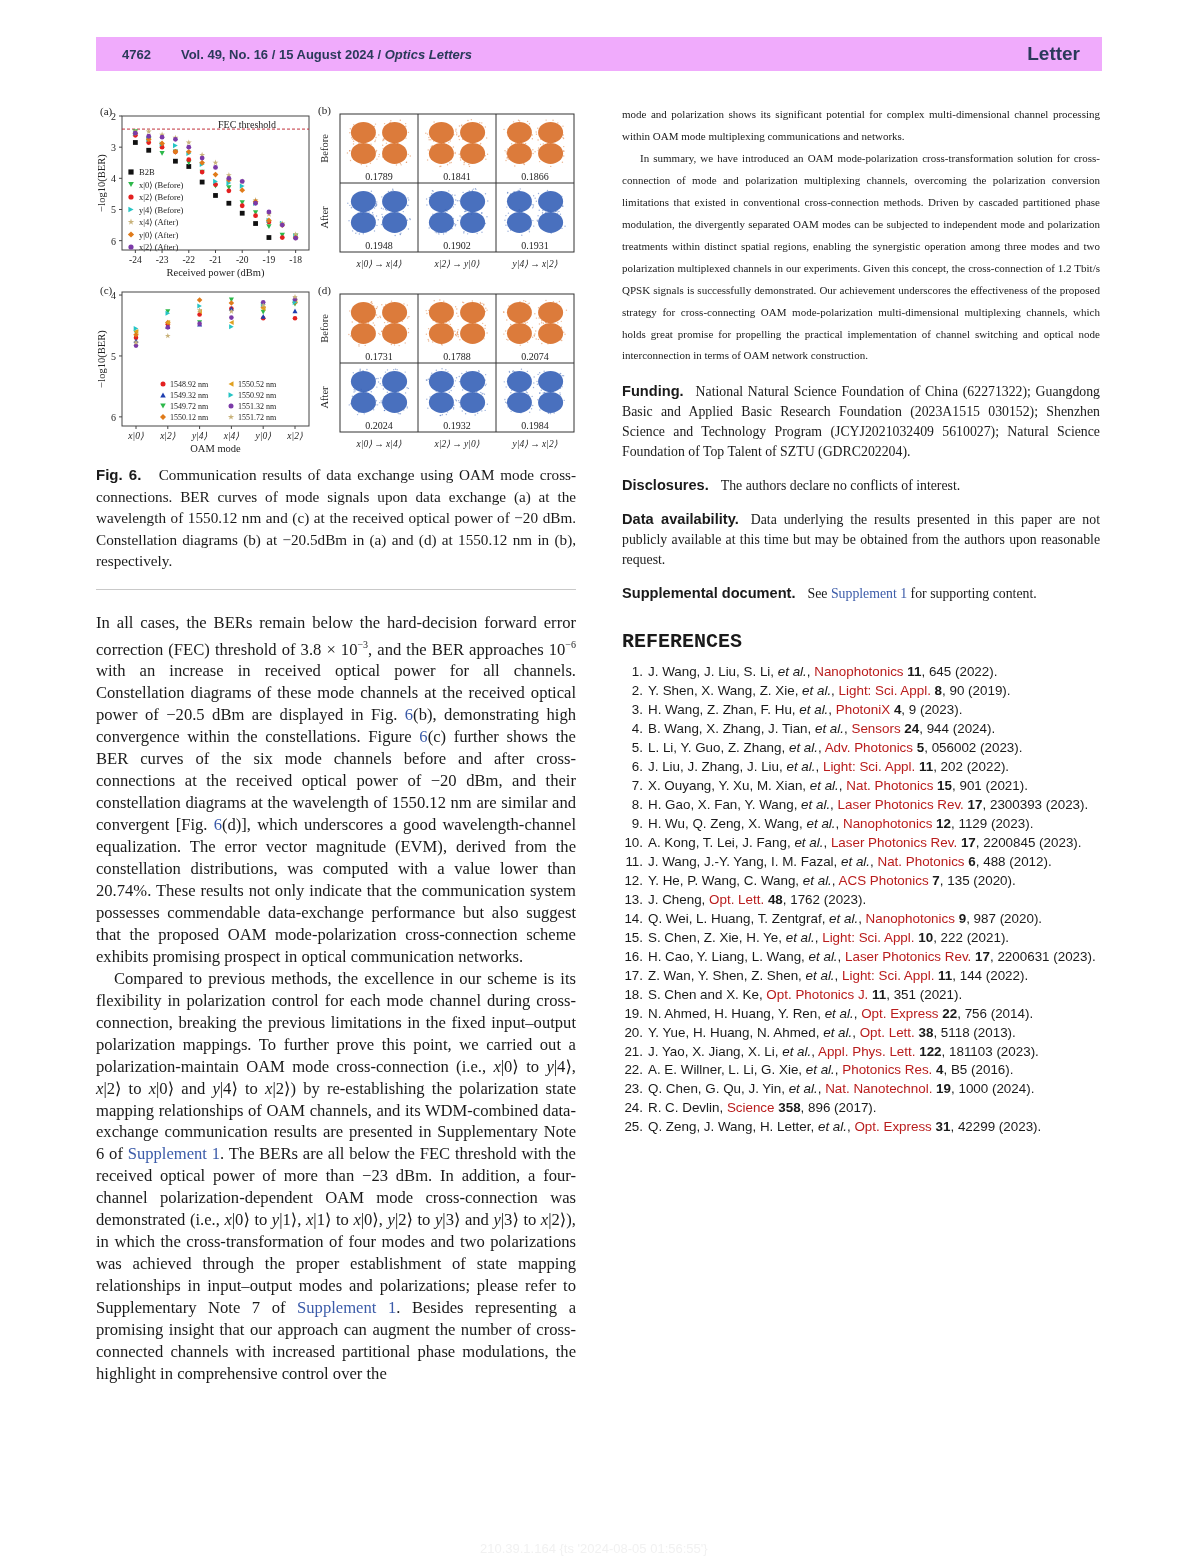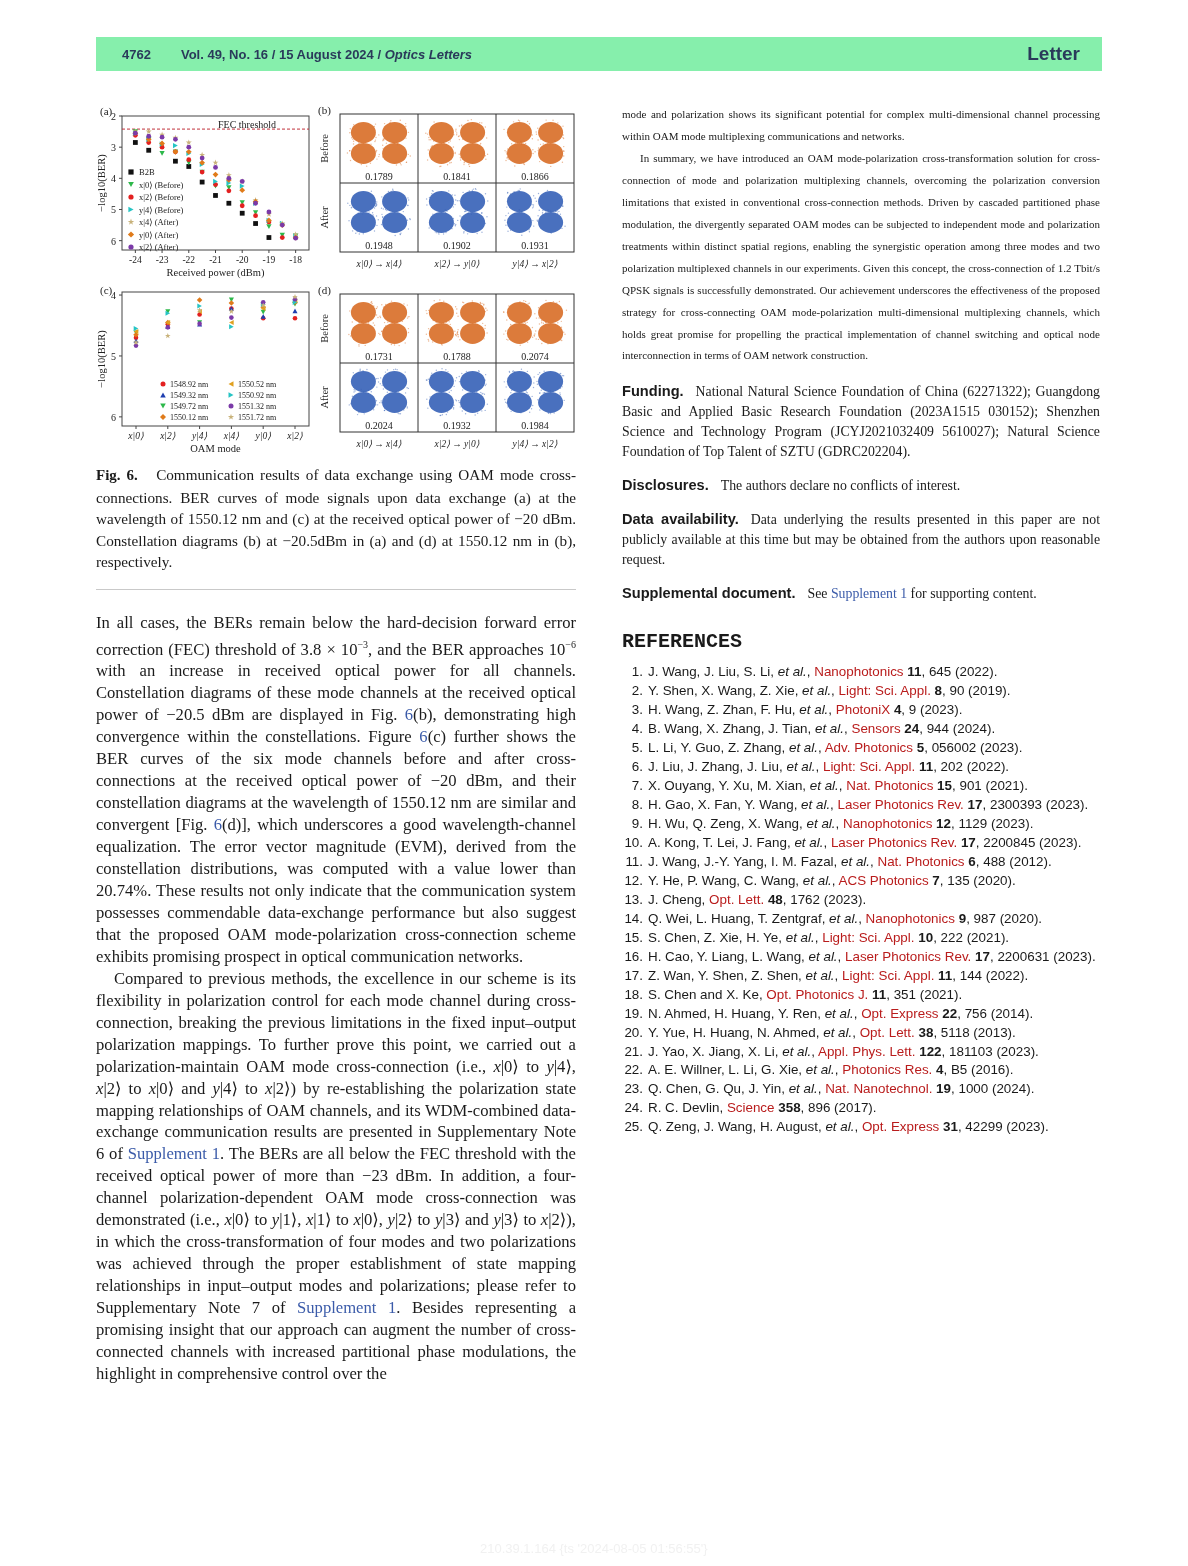--- a/index.html
+++ b/index.html
@@ -1,33 +1,33 @@
 <!DOCTYPE html>
 <html><head>
 <meta charset="utf-8">
 <style>
   * { box-sizing: border-box; margin: 0; padding: 0; }
   body { width: 1188px; height: 1566px; background: #ffffff; position: relative; overflow: hidden;
          font-family: "Liberation Serif", serif; color: #1a1a1a; }
-  .header { position: absolute; left: 96px; top: 37px; width: 1006px; height: 34px; background: #86efac;
+  .header { position: absolute; left: 96px; top: 37px; width: 1006px; height: 34px; background: #f0abfc;
             font-family: "Liberation Sans", sans-serif; display: flex; align-items: center; }
   .header .pg { margin-left: 26px; font-size: 13px; font-weight: bold; color: #2a3a5a; }
   .header .vol { margin-left: 30px; font-size: 13px; font-weight: bold; color: #2a3a5a; }
   .header .vol i { font-style: italic; }
   .header .kind { margin-left: auto; margin-right: 22px; font-size: 19px; font-weight: bold; color: #2a3a5a; text-align: center; }
 
   .col-left { position: absolute; left: 96px; top: 100px; width: 480px; }
   .col-right { position: absolute; left: 622px; top: 104px; width: 478px; }
 
   .figure { position: relative; width: 480px; height: 360px; }
   .panel { position: absolute; }
   .panel svg text { font-family: "Liberation Serif", serif; }
 
   .caption { position: absolute; top: 364px; left: 0; width: 480px; font-size: 15.2px; line-height: 21.6px; text-align: justify; }
-  .caption b { font-family: Liberation Serif, serif; font-weight: bold; font-size: 15px; }
+  .caption b { font-family: Liberation Sans, sans-serif; font-weight: bold; font-size: 15px; }
   .rule { position: absolute; top: 489px; left: 0; width: 480px; height: 1px; background: #c9c9c9; }
 
   .body-text { position: absolute; top: 512px; left: 0; width: 480px; font-size: 16.6px; line-height: 21.95px; text-align: justify; }
   .body-text p { margin: 0; }
   .body-text p.indent { text-indent: 18px; }
   .link { color: #3b5ba9; }
 
   .right-text { font-size: 11px; line-height: 21.95px; text-align: justify; }
   .right-text p.indent { text-indent: 18px; }
 
@@ -1115,17 +1115,17 @@
       <li><span class="num">15.</span><span>S. Chen, Z. Xie, H. Ye, </span><i>et al.</i>, <span class="j">Light: Sci. Appl.</span> <span class="v">10</span><span>, 222 (2021).</span></li>
       <li><span class="num">16.</span><span>H. Cao, Y. Liang, L. Wang, </span><i>et al.</i>, <span class="j">Laser Photonics Rev.</span> <span class="v">17</span><span>, 2200631 (2023).</span></li>
       <li><span class="num">17.</span><span>Z. Wan, Y. Shen, Z. Shen, </span><i>et al.</i>, <span class="j">Light: Sci. Appl.</span> <span class="v">11</span><span>, 144 (2022).</span></li>
       <li><span class="num">18.</span><span>S. Chen and X. Ke, </span><span class="j">Opt. Photonics J.</span> <span class="v">11</span><span>, 351 (2021).</span></li>
       <li><span class="num">19.</span><span>N. Ahmed, H. Huang, Y. Ren, </span><i>et al.</i>, <span class="j">Opt. Express</span> <span class="v">22</span><span>, 756 (2014).</span></li>
       <li><span class="num">20.</span><span>Y. Yue, H. Huang, N. Ahmed, </span><i>et al.</i>, <span class="j">Opt. Lett.</span> <span class="v">38</span><span>, 5118 (2013).</span></li>
       <li><span class="num">21.</span><span>J. Yao, X. Jiang, X. Li, </span><i>et al.</i>, <span class="j">Appl. Phys. Lett.</span> <span class="v">122</span><span>, 181103 (2023).</span></li>
       <li><span class="num">22.</span><span>A. E. Willner, L. Li, G. Xie, </span><i>et al.</i>, <span class="j">Photonics Res.</span> <span class="v">4</span><span>, B5 (2016).</span></li>
       <li><span class="num">23.</span><span>Q. Chen, G. Qu, J. Yin, </span><i>et al.</i>, <span class="j">Nat. Nanotechnol.</span> <span class="v">19</span><span>, 1000 (2024).</span></li>
       <li><span class="num">24.</span><span>R. C. Devlin, </span><span class="j">Science</span> <span class="v">358</span><span>, 896 (2017).</span></li>
-      <li><span class="num">25.</span><span>Q. Zeng, J. Wang, H. August, </span><i>et al.</i>, <span class="j">Opt. Express</span> <span class="v">31</span><span>, 42299 (2023).</span></li>
+      <li><span class="num">25.</span><span>Q. Zeng, J. Wang, H. Letter, </span><i>et al.</i>, <span class="j">Opt. Express</span> <span class="v">31</span><span>, 42299 (2023).</span></li>
     </ol>
 </div>
 
 <div class="watermark">210.39.1.164 {ts '2024-08-05 01:56:55'}</div>
 
 </body></html>

